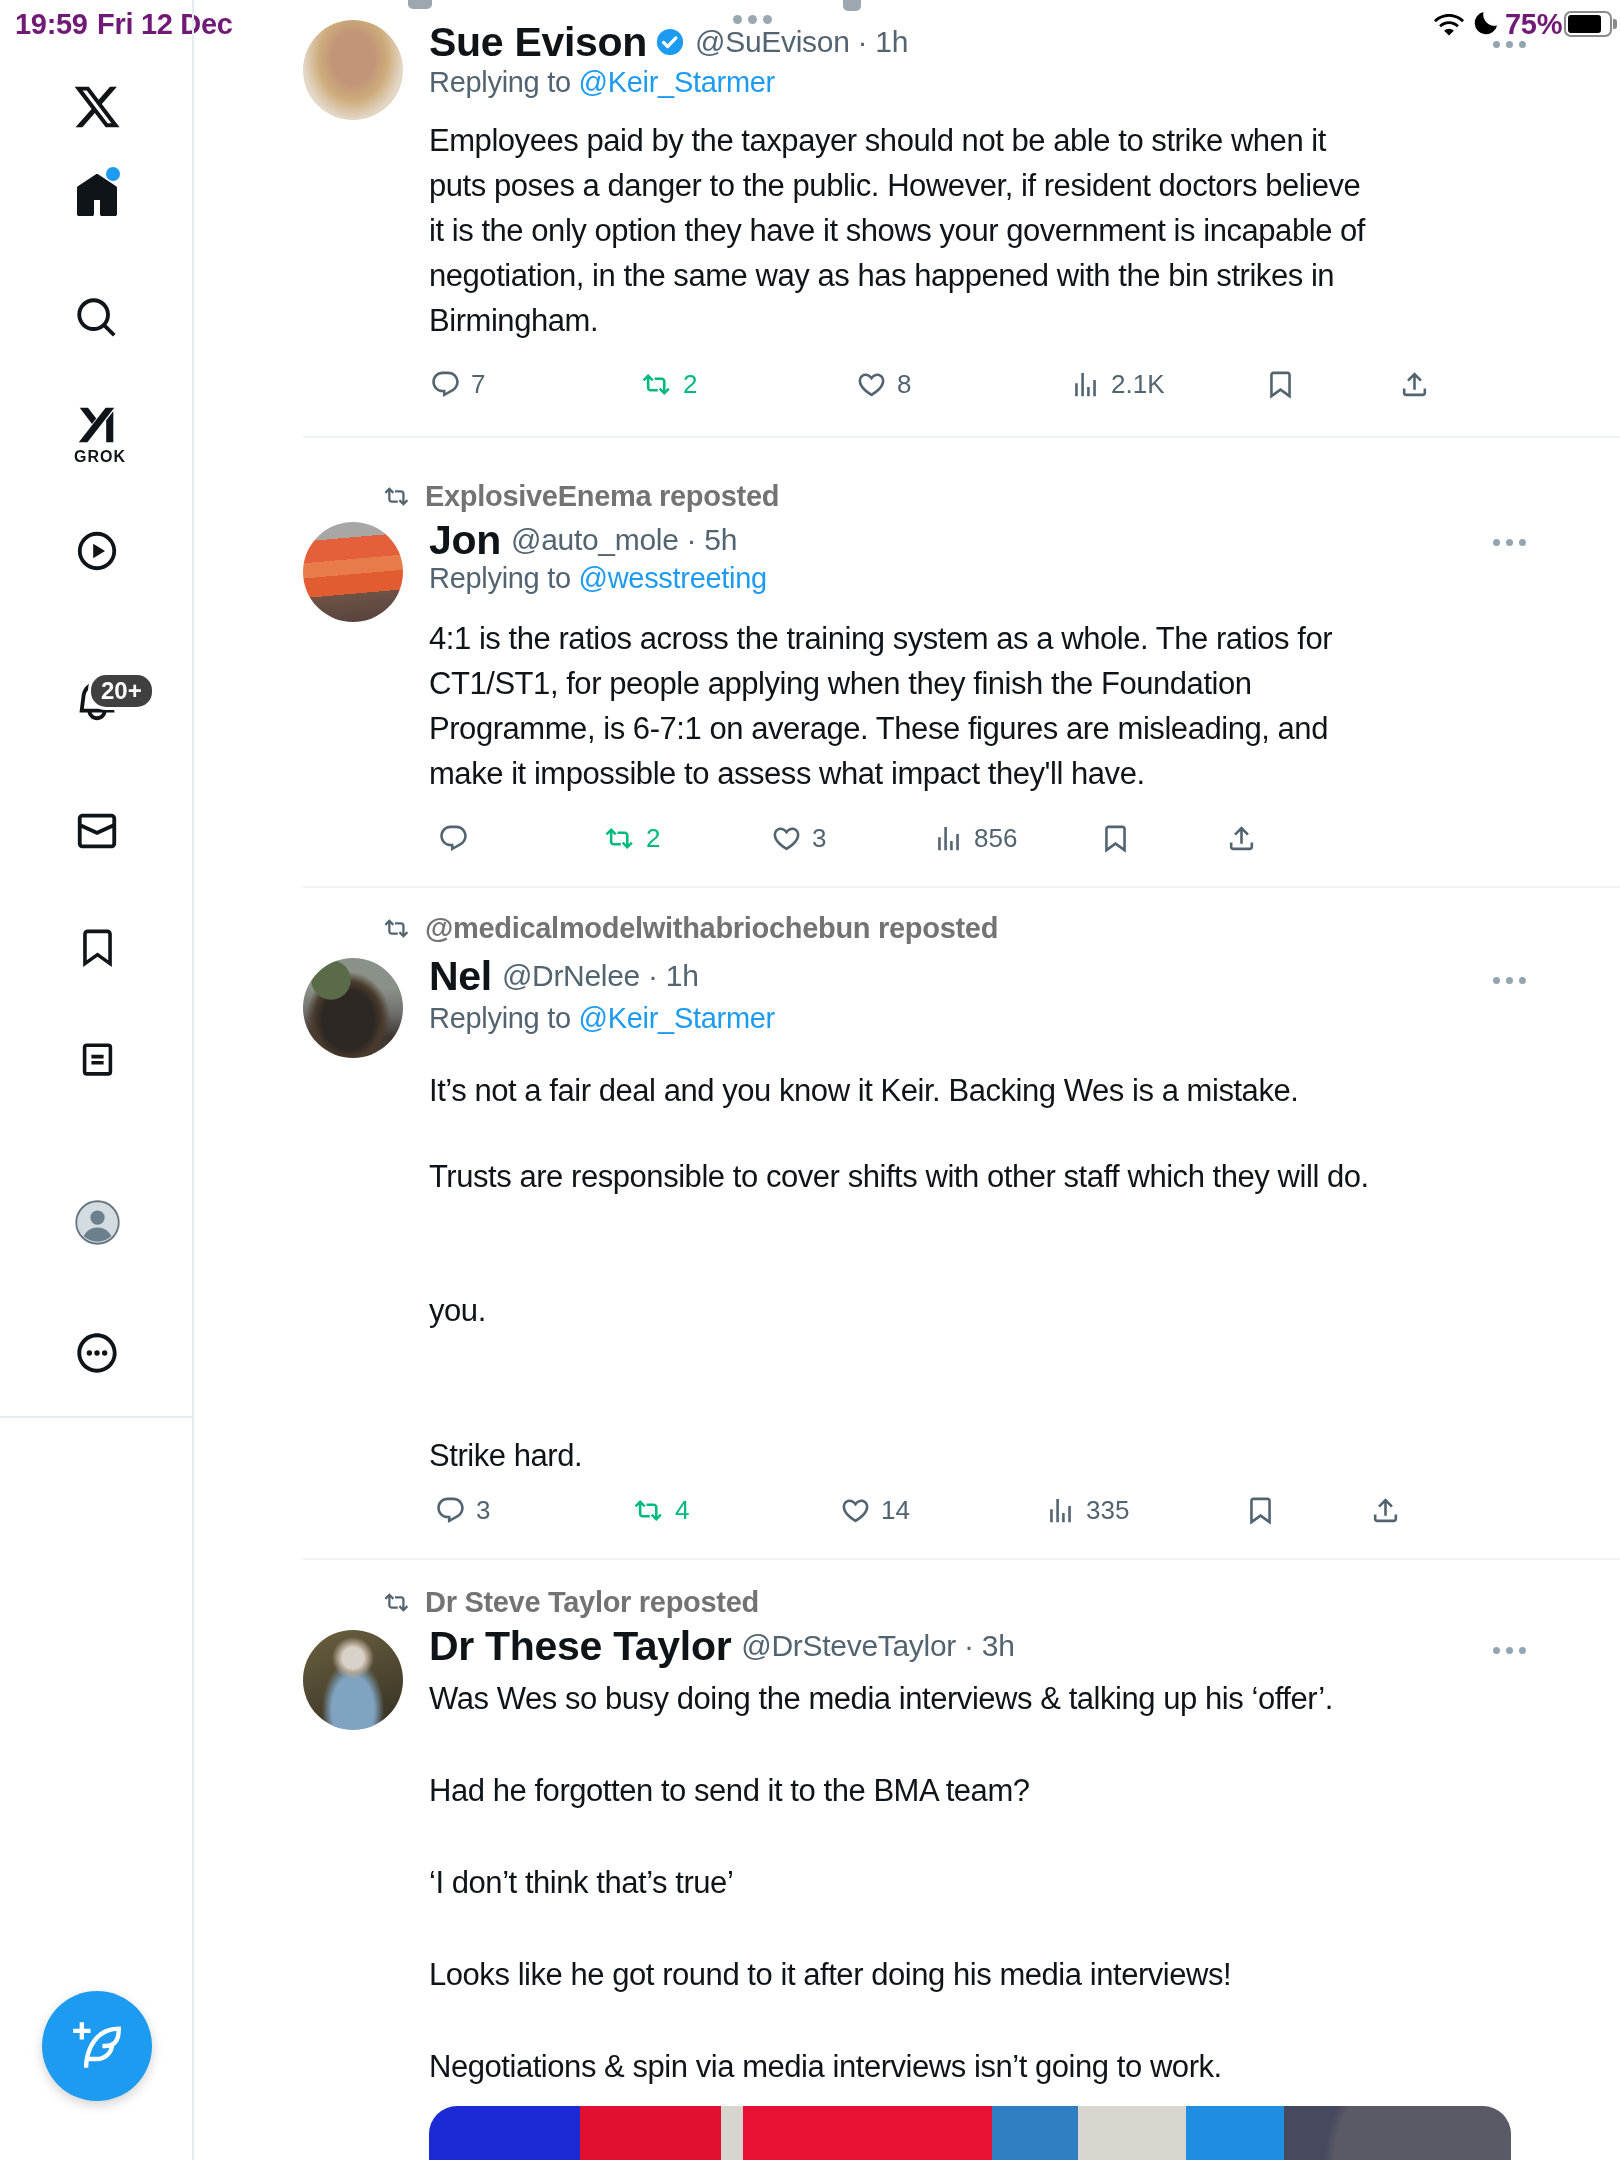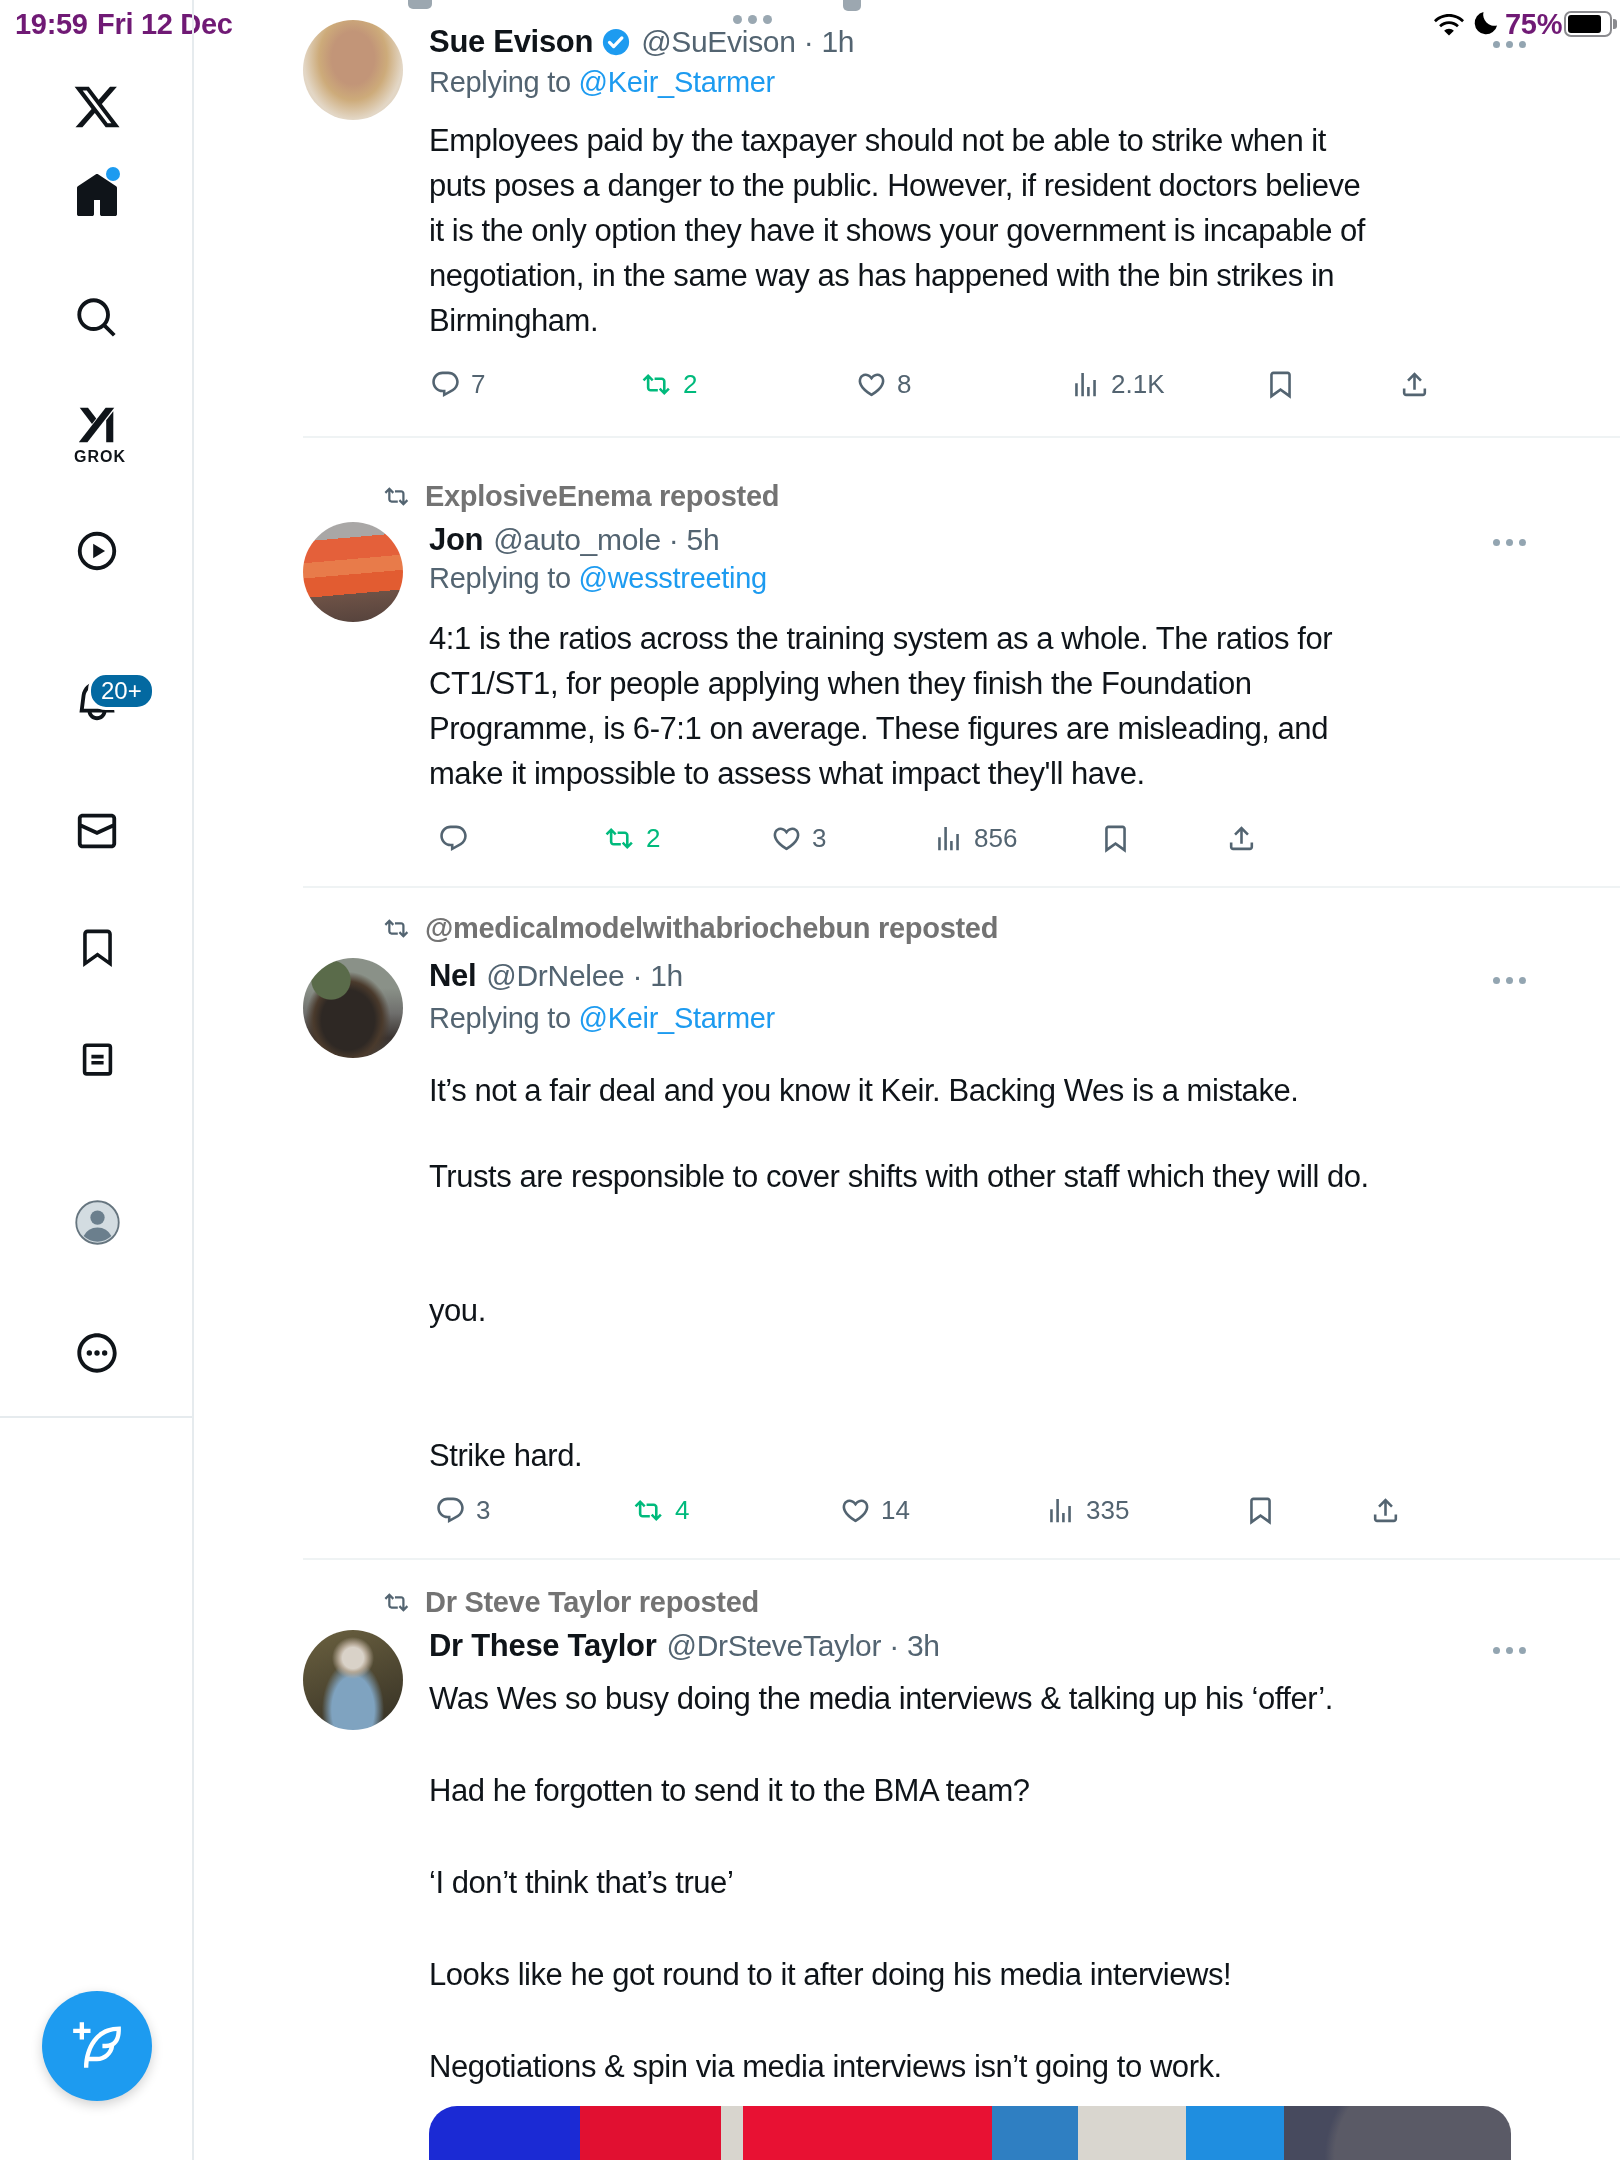--- a/index.html
+++ b/index.html
@@ -10,37 +10,37 @@
   .stat{font-size:29px;font-weight:600;color:#701a75;letter-spacing:-0.3px}
   .batt{width:44px;height:22px;border:2.5px solid #8a8a8e;border-radius:7px;position:relative}
   .batt .fill{position:absolute;left:2px;top:2px;bottom:2px;width:74%;background:#000;border-radius:3px}
   .batt .nub{position:absolute;right:-7px;top:6px;width:4px;height:10px;background:#8a8a8e;border-radius:0 3px 3px 0}
   .mtdots span{display:inline-block;width:9px;height:9px;border-radius:50%;background:#9aa8b2;margin:0 3px}
   
   .vline{left:192px;top:0;width:2px;height:2160px;background:#e6ebee}
   .sideline{left:0;top:1416px;width:192px;height:2px;background:#e6ebee}
   .sideicon svg{display:block;fill:#0f1419}
   .grokword{font-size:16px;font-weight:700;letter-spacing:1px;color:#0f1419}
-  .badge{background:#0369a1;color:#fff;font-size:24px;font-weight:400;border-radius:18px;
+  .badge{background:#404040;color:#fff;font-size:24px;font-weight:700;border-radius:18px;
          padding:2px 10px;border:3px solid #fff;line-height:28px}
   .bluedot{width:14px;height:14px;border-radius:50%;background:#1d9bf0}
   .fab{width:110px;height:110px;border-radius:50%;background:#1d9bf0;display:flex;align-items:center;justify-content:center;box-shadow:0 4px 12px rgba(0,0,0,.18)}
   
   .divider{height:2px;background:#eff3f4;left:303px;right:0}
   .avatar{width:100px;height:100px;border-radius:50%;overflow:hidden}
   .av-sue{background:radial-gradient(ellipse at 50% 38%,#c29578 0%,#c29578 30%,#cdab7a 48%,#e3d7c6 70%,#d9cbb8 100%)}
   .av-jon{background:linear-gradient(175deg,#a9a7a6 0%,#a9a7a6 18%,#e4603a 18%,#e4603a 38%,#e87b4a 38%,#e87b4a 52%,#e25c31 52%,#e25c31 70%,#6e5246 70%,#54423c 100%)}
   .av-nel{background:radial-gradient(circle at 28% 22%,#5a6b4a 0 18%,rgba(0,0,0,0) 19%),
                      radial-gradient(ellipse at 45% 62%,#2e2824 0 34%,#4a3a2c 44%,rgba(0,0,0,0) 55%),
                      linear-gradient(180deg,#8a9188 0%,#8a9188 30%,#6f6f6d 55%,#3a3330 80%,#4a443f 100%)}
   .av-steve{background:radial-gradient(circle at 50% 28%,#d9d2c8 0 12%,#b5a896 16%,rgba(0,0,0,0) 24%),
                        radial-gradient(ellipse at 50% 80%,#7fa3c0 0 30%,rgba(0,0,0,0) 44%),
                        linear-gradient(160deg,#6b6140 0%,#4a432f 60%,#332f24 100%)}
   .namerow{display:flex;align-items:center;height:40px}
-  .name{font-size:31px;font-weight:700;color:#0f1419;letter-spacing:-0.3px}
+  .name{font-size:41px;font-weight:700;color:#0f1419;letter-spacing:-0.3px}
   .handle{font-size:30px;color:#536471;margin-left:10px;letter-spacing:-0.3px}
   .vbadge{width:30px;height:30px;margin-left:8px}
   .replyrow{font-size:29px;color:#536471;letter-spacing:-0.3px}
   .mention{color:#1d9bf0}
   .rph{display:flex;align-items:center;gap:14px}
   .rph svg{width:27px;height:27px;fill:#536471}
   .rphtext{font-size:29px;font-weight:700;color:#737373;letter-spacing:-0.3px}
   .tline{font-size:31px;line-height:45px;color:#0f1419;white-space:nowrap;letter-spacing:-0.45px}
   .agroup{display:flex;align-items:center;gap:10px;height:36px}
   .agroup svg{width:31px;height:31px;fill:#536471}

